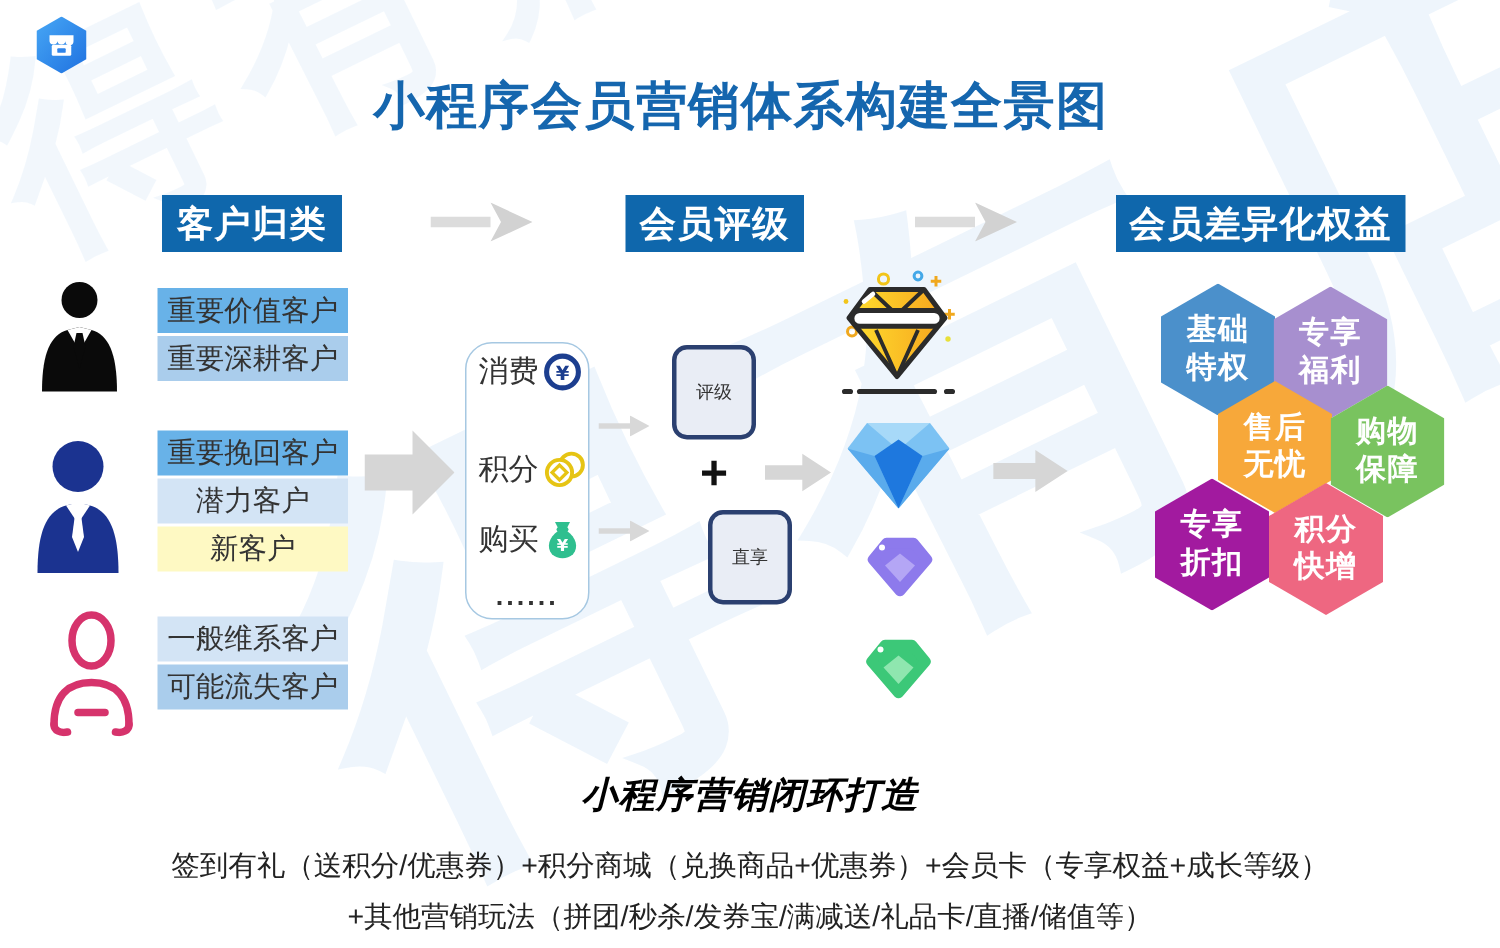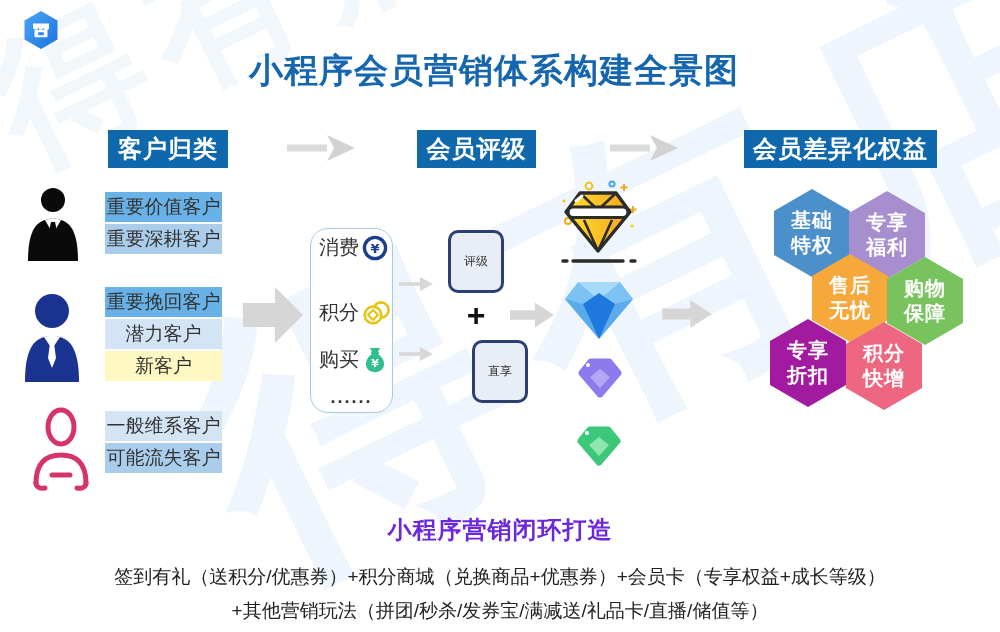--- a/index.html
+++ b/index.html
@@ -5,21 +5,21 @@
   html,body{margin:0;padding:0;}
   body{font-family:"Liberation Sans","DejaVu Sans",sans-serif;background:#fff;}
   #page{position:relative;width:1000px;height:632px;background:#fff;overflow:hidden;}
   .abs{position:absolute;}
   .wm{position:absolute;font-weight:bold;color:#d5e7f8;white-space:nowrap;pointer-events:none;transform-origin:0 0;z-index:0;}
   .wm1{left:130px;top:300px;font-size:300px;letter-spacing:40px;opacity:.40;transform:rotate(-26deg);}
   .wm2{left:-40px;top:30px;font-size:150px;letter-spacing:20px;opacity:.30;transform:rotate(-26deg);}
   .title{left:0;right:12px;top:48px;text-align:center;font-size:34px;font-weight:bold;letter-spacing:1px;}
   .hdr{height:38px;display:flex;align-items:center;justify-content:center;color:#fff;
        font-size:24px;font-weight:bold;letter-spacing:1px;}
-  .clabel{left:105px;width:117px;height:30px;display:flex;align-items:center;justify-content:center;
+  .clabel{left:105px;width:127px;height:30px;display:flex;align-items:center;justify-content:center;
           font-size:19px;color:#333;}
   .mpanel{left:310px;top:228px;width:83px;height:185px;border:1px solid #a6c8e2;border-radius:18px;background:#fff;box-sizing:border-box;}
   .mrow{position:absolute;left:8px;display:flex;align-items:center;gap:3px;font-size:20px;color:#333;white-space:nowrap;}
   .mdots{position:absolute;left:0;width:100%;text-align:center;font-size:18px;font-weight:bold;color:#333;letter-spacing:2px;}
   .ratebox{width:56px;height:63px;border:3px solid #2b4070;border-radius:10px;background:#e9edf5;
            display:flex;align-items:center;justify-content:center;font-size:12px;color:#333;box-sizing:border-box;}
   .plus{width:56px;text-align:center;font-size:32px;font-weight:bold;color:#111;line-height:32px;}
   .hex{width:76px;height:88px;clip-path:polygon(50% 0,100% 25%,100% 75%,50% 100%,0 75%,0 25%);
        display:flex;flex-direction:column;align-items:center;justify-content:center;
        color:#fff;font-weight:bold;font-size:20px;line-height:25px;letter-spacing:1px;}
@@ -237,17 +237,17 @@
   </div>
   <div class="abs hex" style="left: 770px; top: 319px; background-color: rgb(162, 26, 159);">
     <span>专享</span>
     <span>折扣</span>
   </div>
   <div class="abs hex" style="left: 846px; top: 322px; background-color: rgb(238, 103, 129);">
     <span>积分</span>
     <span>快增</span>
   </div>
 
-  <div class="abs ftitle" style="color: #6d28d9;">小程序营销闭环打造</div>
+  <div class="abs ftitle" style="color: #000000; font-style: italic;">小程序营销闭环打造</div>
   <div class="abs fline" style="top:598px;">+其他营销玩法（拼团/秒杀/发券宝/满减送/礼品卡/直播/储值等）</div>
   <div class="abs fline" style="top:564px;">签到有礼（送积分/优惠券）+积分商城（兑换商品+优惠券）+会员卡（专享权益+成长等级）</div>
 
 </div>
 
 </body></html>

